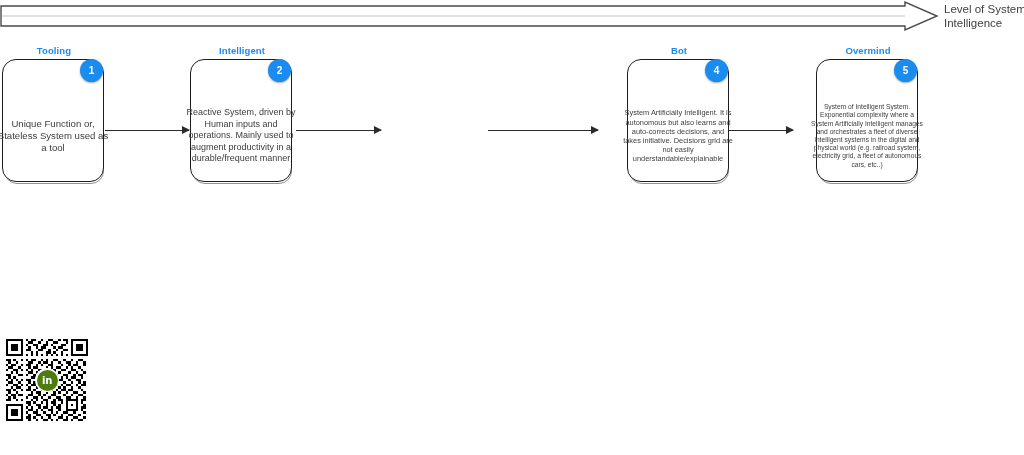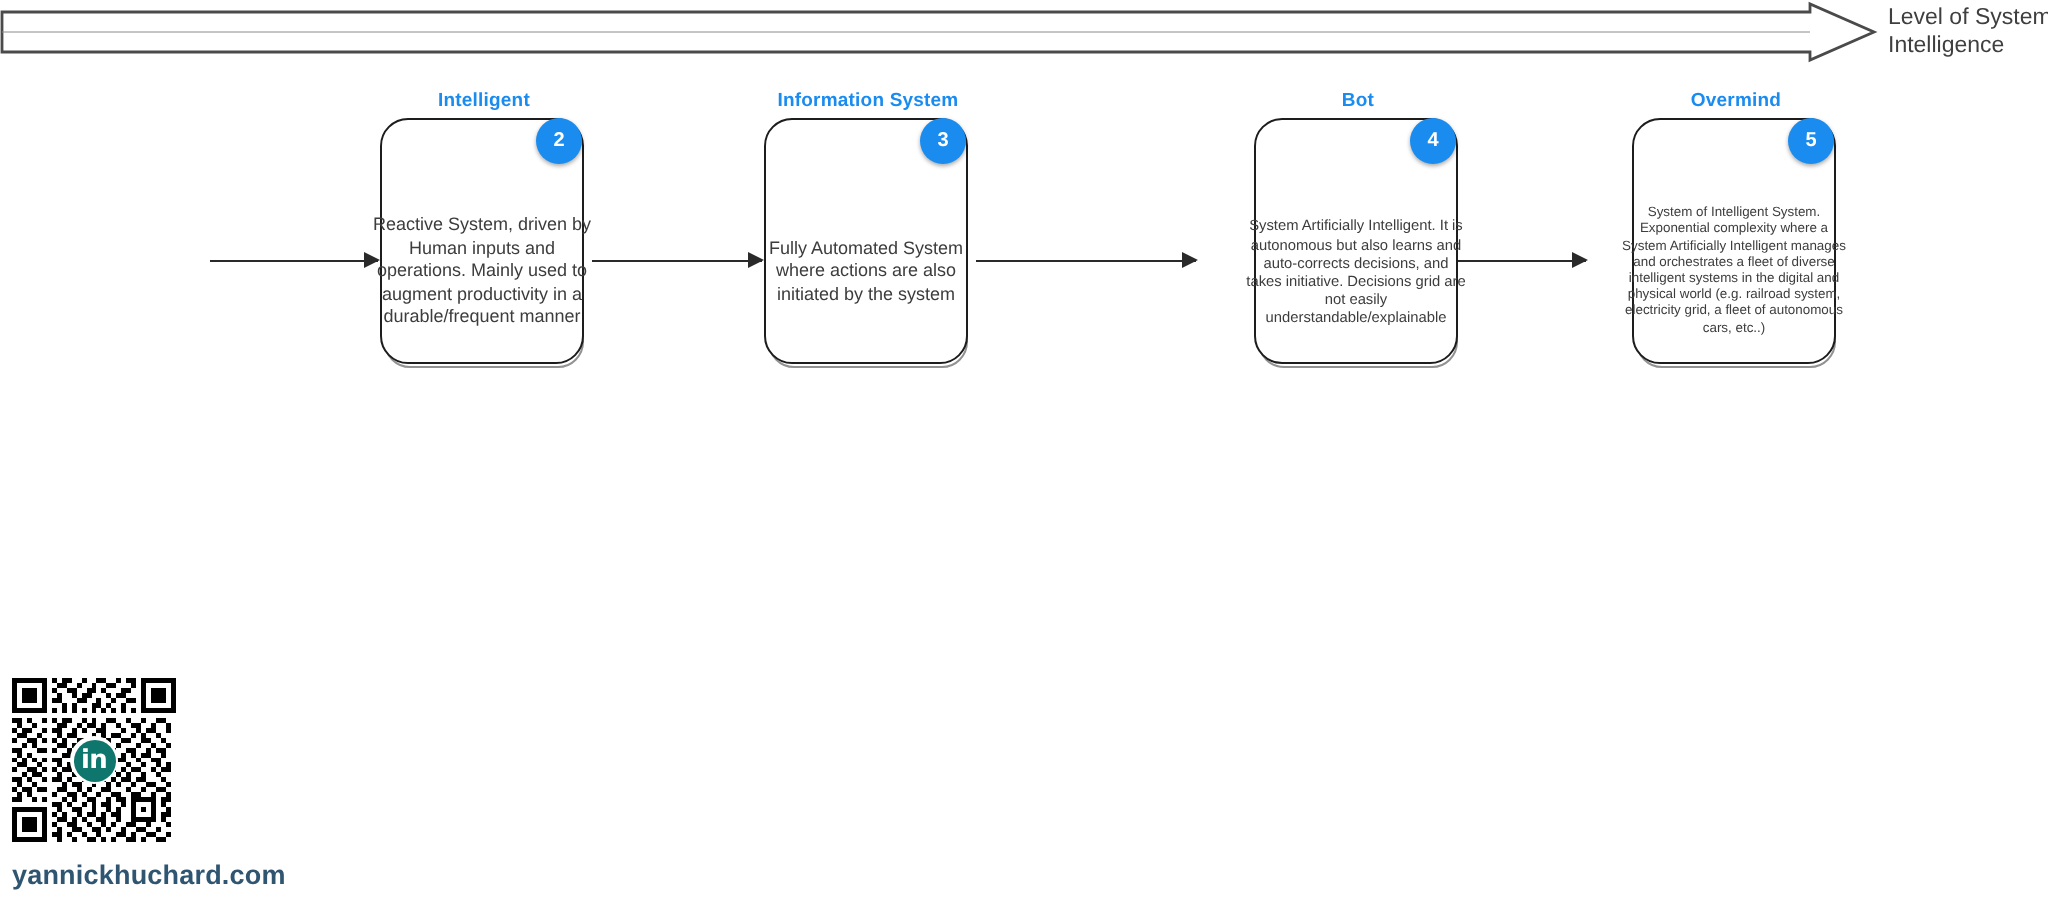--- a/index.html
+++ b/index.html
@@ -179,23 +179,23 @@
     border-radius: 50%;
     background: #ffffff;
     display: flex;
     align-items: center;
     justify-content: center;
   }
   #linkedin-badge .dot {
     width: 21px;
     height: 21px;
     border-radius: 50%;
-    background: #0f766e;
+    background: #4d7c0f;
     color: #ffffff;
-    font-size: 13px;
+    font-size: 10px;
     font-weight: bold;
     display: flex;
     align-items: center;
     justify-content: center;
     letter-spacing: -0.3px;
     font-family: "DejaVu Sans", sans-serif;
   }
   #site-url {
     margin-top: 9px;
     font-size: 13.5px;
@@ -228,44 +228,44 @@
   </div>
   <div class="connector" style="left:488px;width:110px;">
     <div class="line"></div>
       <div class="head"></div>
   </div>
   <div class="connector" style="left:707px;width:86px;">
     <div class="line"></div>
       <div class="head"></div>
   </div>
 
+  <div class="stage" style="left:2px;">
+    <div class="stage-title">Tooling</div>
+    <div class="box-wrap">
+      <div class="box-shadow-stroke"></div>
+      <div class="box-main"></div>
+      <div class="box-text t-big">
+        <span>Unique Function or, Stateless System used as a tool</span>
+      </div>
+      <div class="badge">1</div>
+    </div>
+  </div>
 
   <div class="stage" style="left:190px;">
     <div class="stage-title">Intelligent</div>
     <div class="box-wrap">
       <div class="box-shadow-stroke"></div>
       <div class="box-main"></div>
       <div class="box-text t-mid">
         <span>Reactive System, driven by Human inputs and operations. Mainly used to augment productivity in a durable/frequent manner</span>
       </div>
       <div class="badge">2</div>
     </div>
   </div>
 
-  <div class="stage" style="left:382px;">
-    <div class="stage-title">Information System</div>
-    <div class="box-wrap">
-      <div class="box-shadow-stroke"></div>
-      <div class="box-main"></div>
-      <div class="box-text t-mid">
-        <span>Fully Automated System where actions are also initiated by the system</span>
-      </div>
-      <div class="badge">3</div>
-    </div>
-  </div>
 
   <div class="stage" style="left:627px;">
     <div class="stage-title">Bot</div>
     <div class="box-wrap">
       <div class="box-shadow-stroke"></div>
       <div class="box-main"></div>
       <div class="box-text t-small">
         <span>System Artificially Intelligent. It is autonomous but also learns and auto-corrects decisions, and takes initiative. Decisions grid are not easily understandable/explainable</span>
       </div>
       <div class="badge">4</div>
@@ -592,14 +592,13 @@
         <rect x="20" y="32" width="1" height="1"></rect>
           <rect x="23" y="32" width="2" height="1"></rect>
         <rect x="26" y="32" width="1" height="1"></rect>
           <rect x="29" y="32" width="2" height="1"></rect>
       </g>
     </svg>
     <div id="linkedin-badge">
       <div class="dot">in</div>
     </div>
   </div>
-  <div id="site-url">yannickhuchard.com</div>
 </div>
 
 </body></html>

